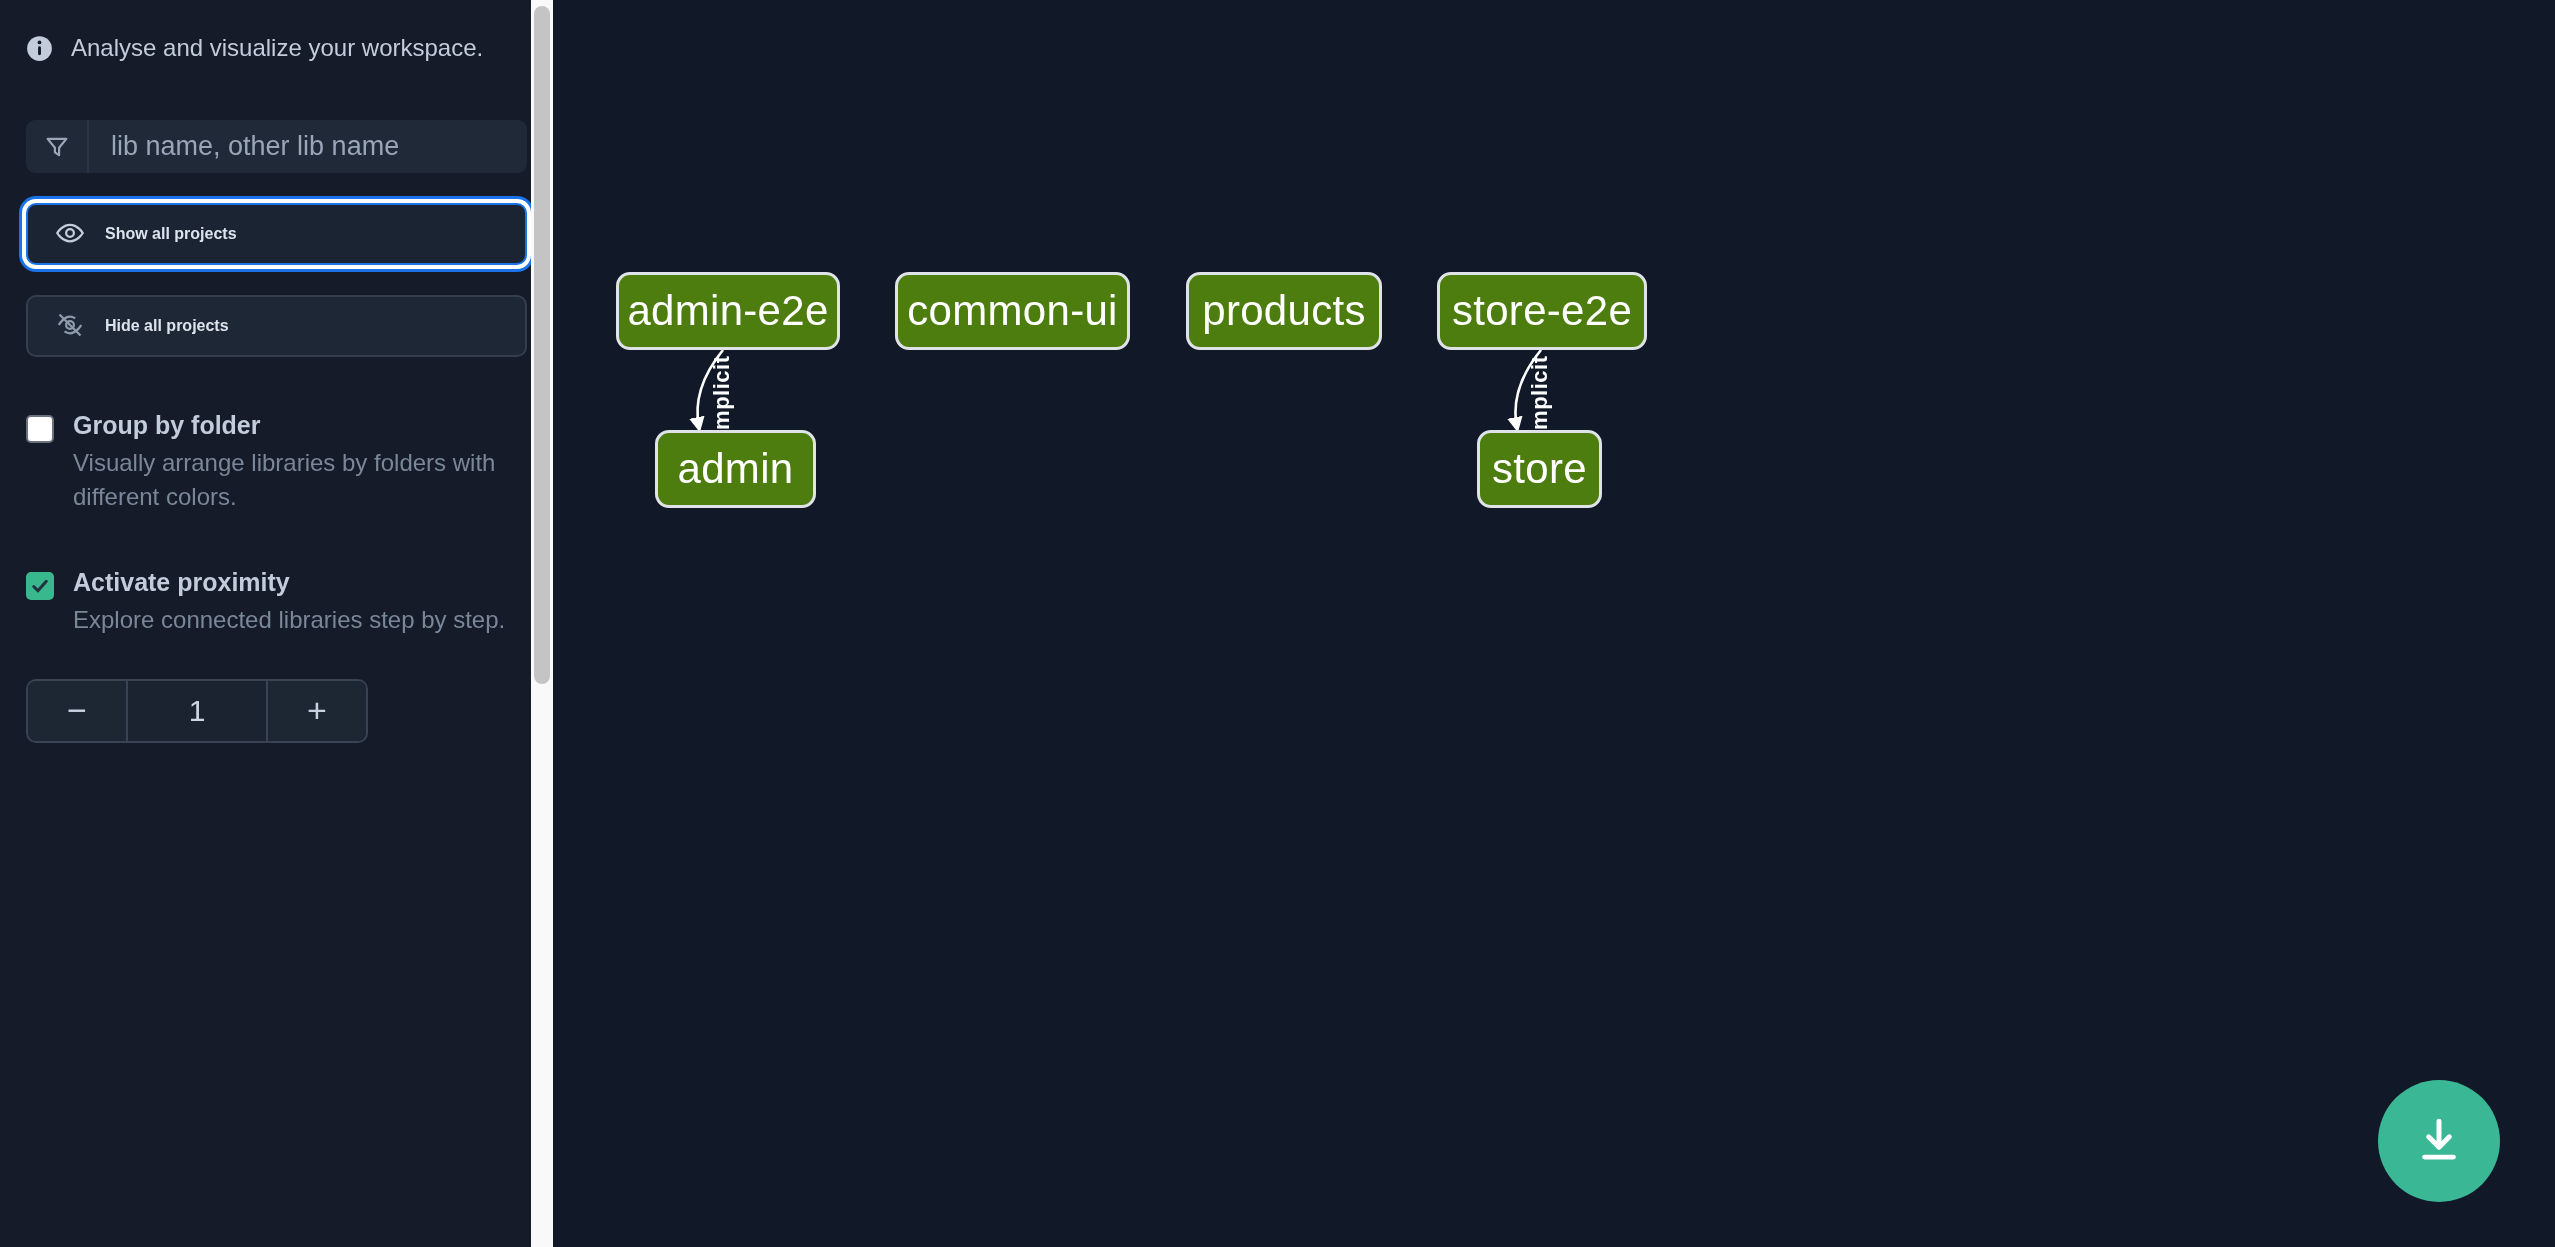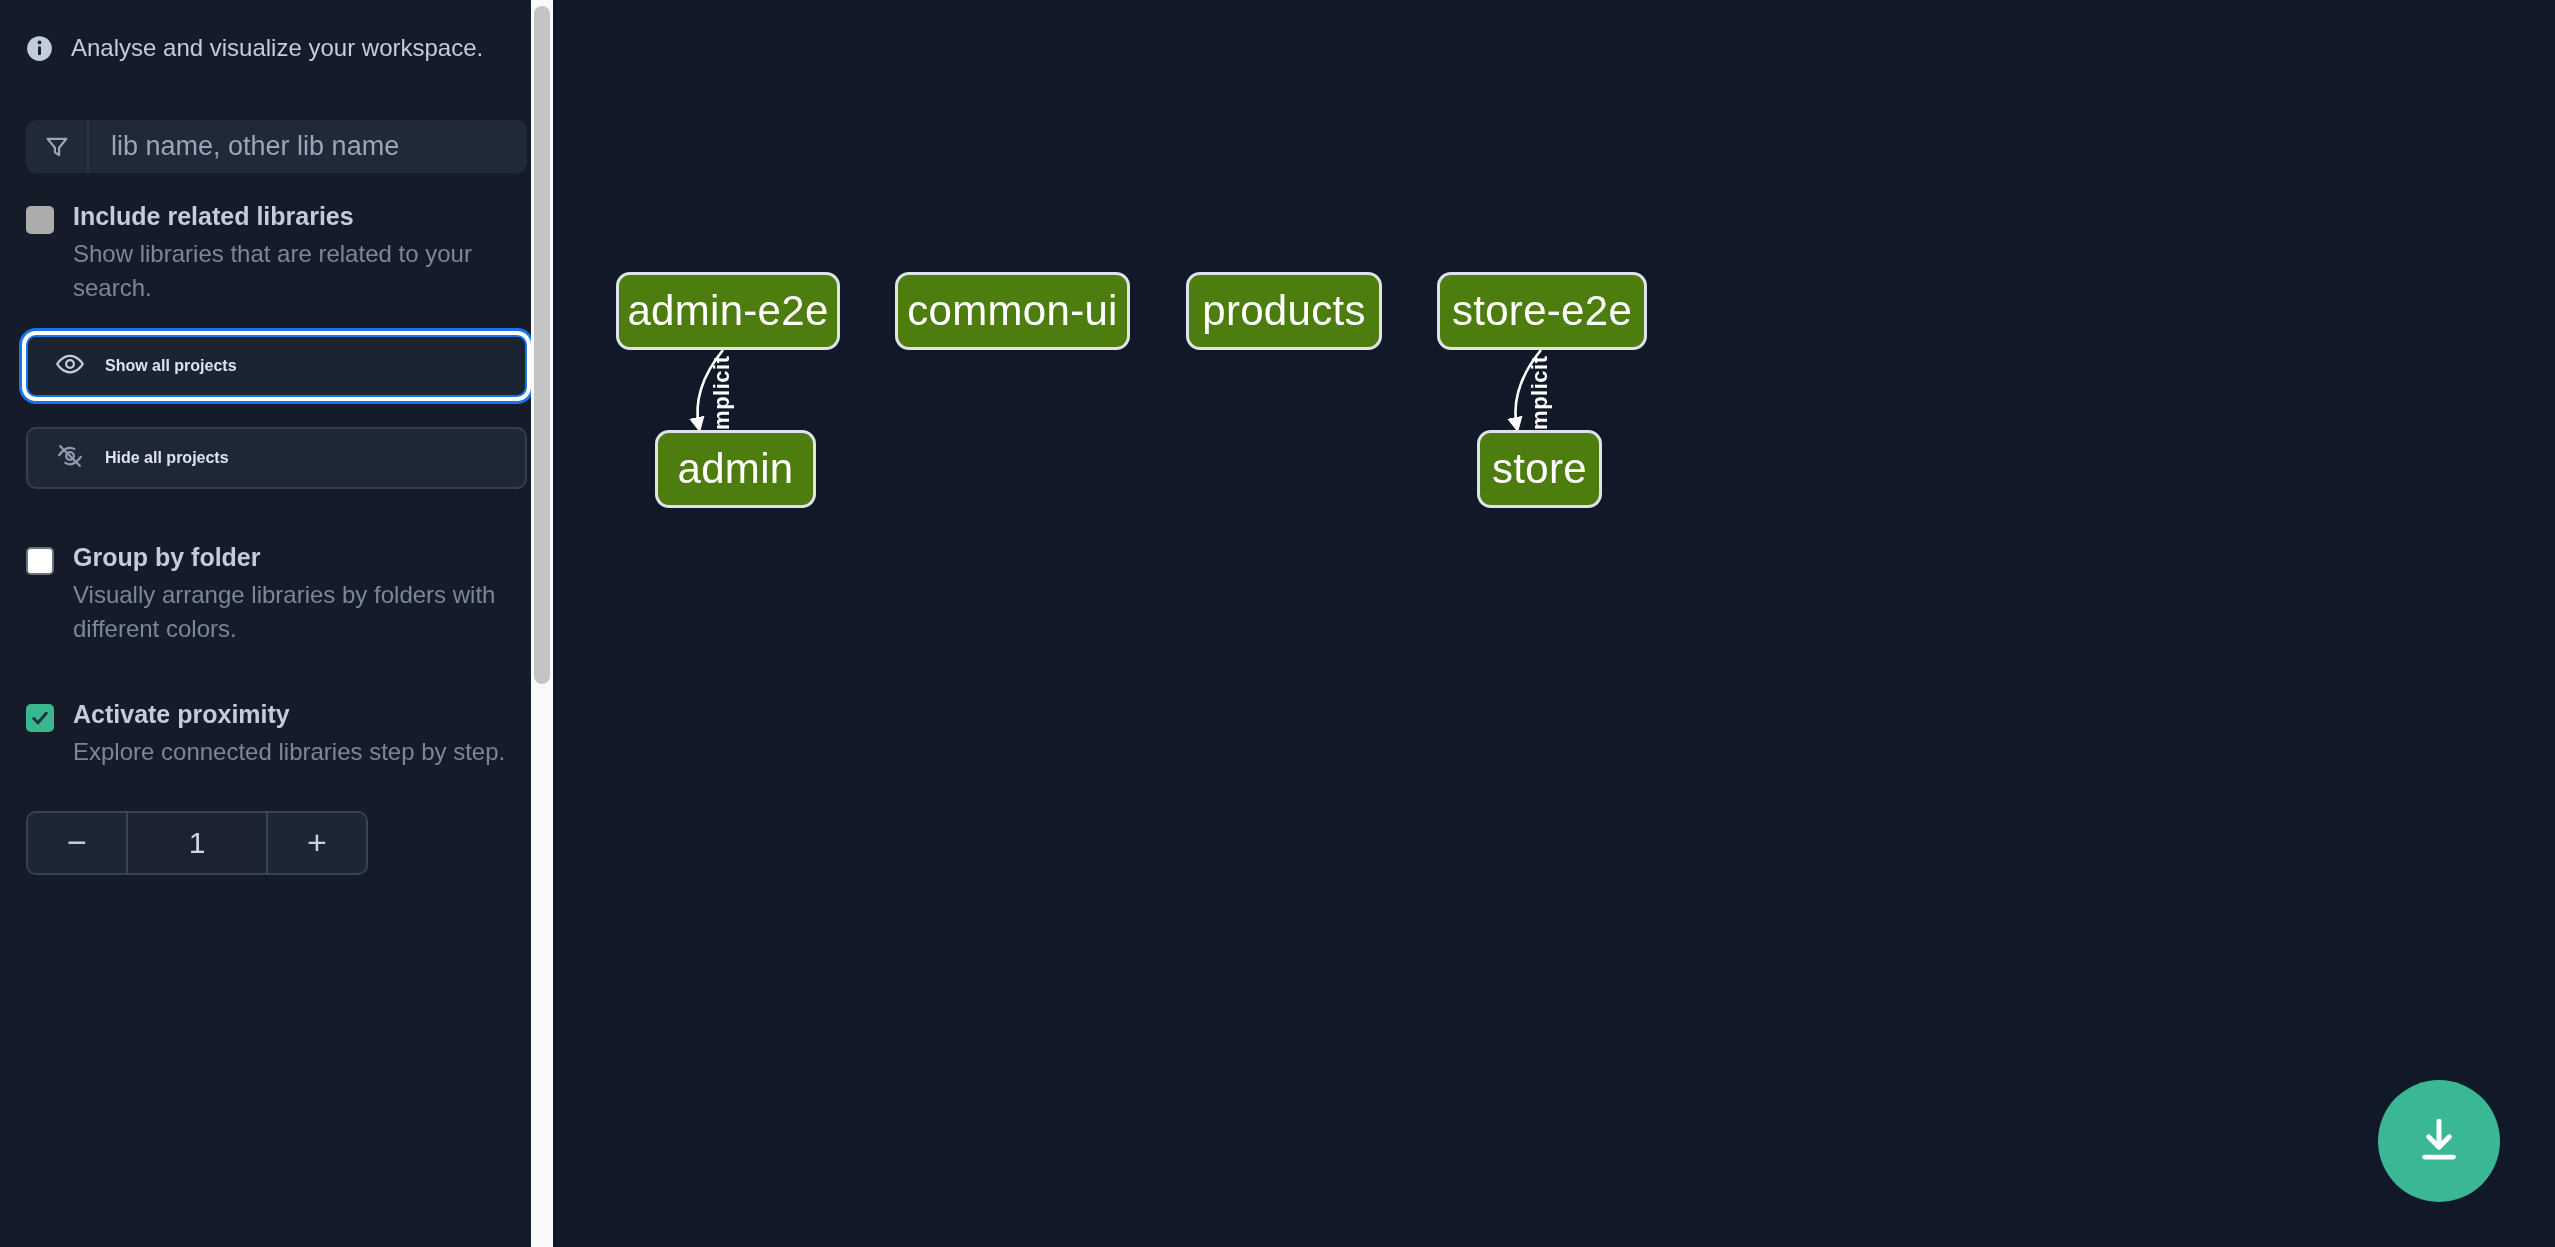--- a/index.html
+++ b/index.html
@@ -202,27 +202,20 @@
 
       <div class="filter-box">
         <span class="filter-icon-wrap">
           <svg viewBox="0 0 24 24" width="28" height="28">
             <path fill="none" stroke="#9aa6b8" stroke-width="1.9" stroke-linejoin="round" d="M4 5h16l-6.2 7.6V19l-3.6-2.4v-4z"></path>
           </svg>
         </span>
         <input class="filter-input" type="text" placeholder="lib name, other lib name" style="">
       </div>
 
-      <div class="check-block">
-        <span class="cbox disabled"></span>
-        <span class="check-text">
-          <span class="check-label">Include related libraries</span>
-          <span class="check-desc">Show libraries that are related to your search.</span>
-        </span>
-      </div>
 
       <button class="btn focused">
         <span>
           <svg viewBox="0 0 24 24" width="30" height="30">
             <path fill="none" stroke="#c3ccda" stroke-width="1.8" d="M1.8 12S5.6 5.4 12 5.4 22.2 12 22.2 12 18.4 18.6 12 18.6 1.8 12 1.8 12z"></path>
             <circle cx="12" cy="12" r="3.1" fill="none" stroke="#c3ccda" stroke-width="1.8"></circle>
           </svg>
         </span>
         <span class="btn-label">Show all projects</span>
       </button>

